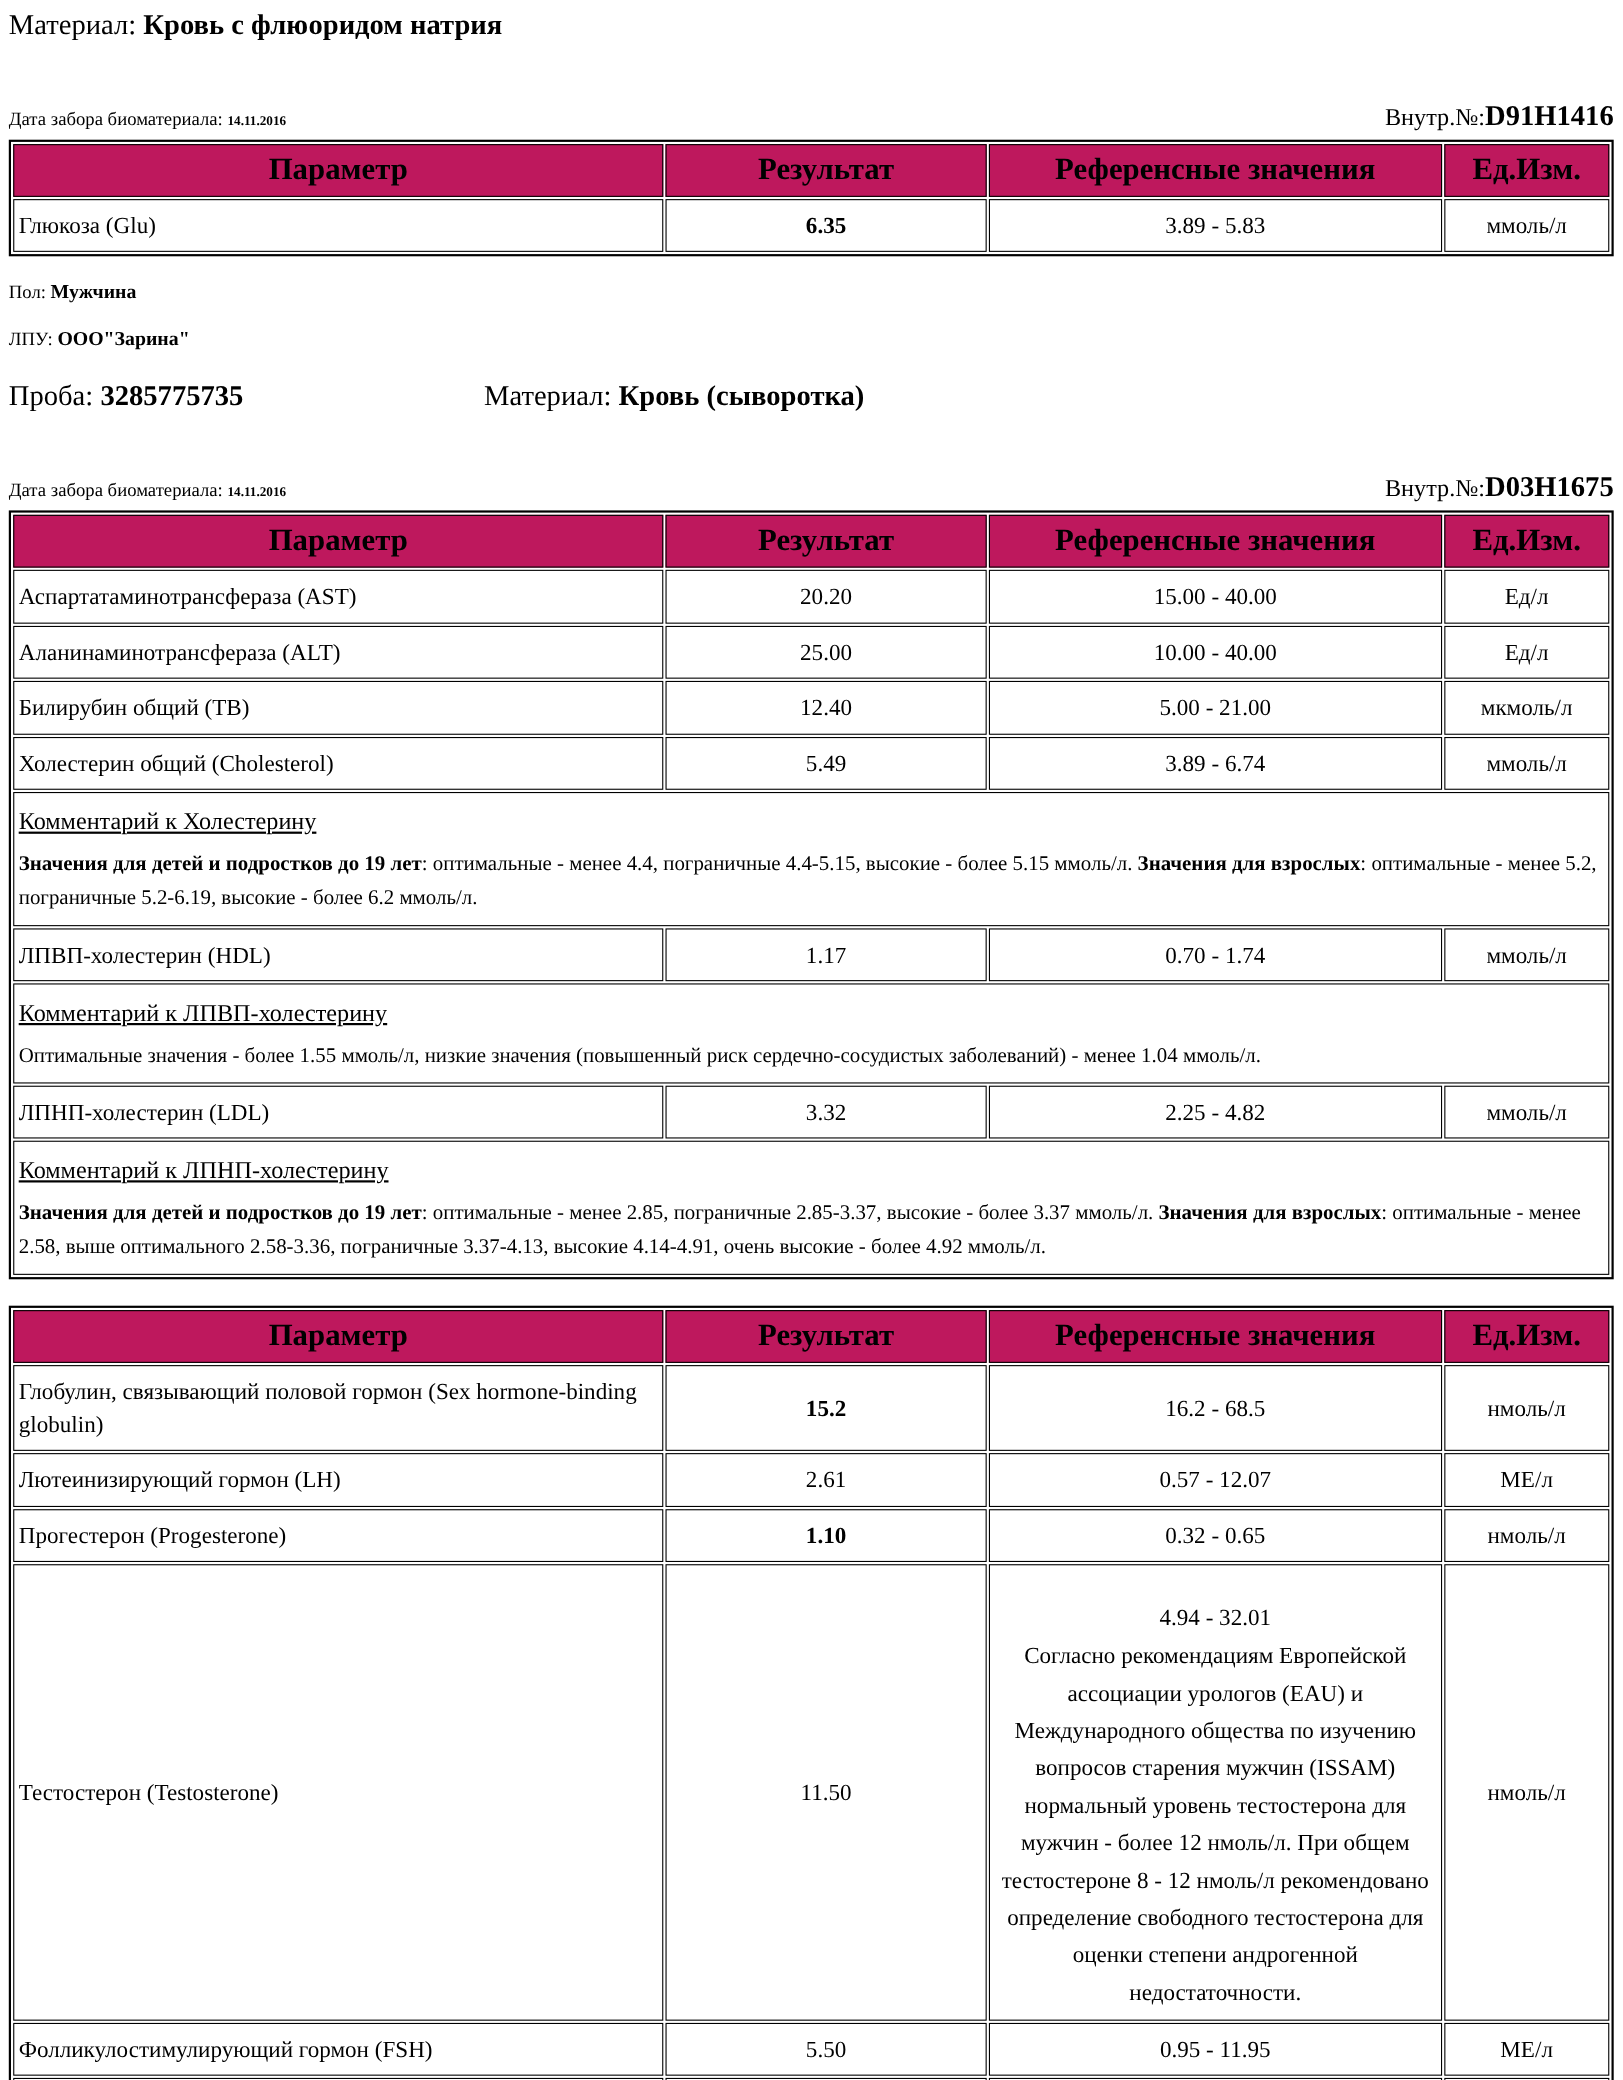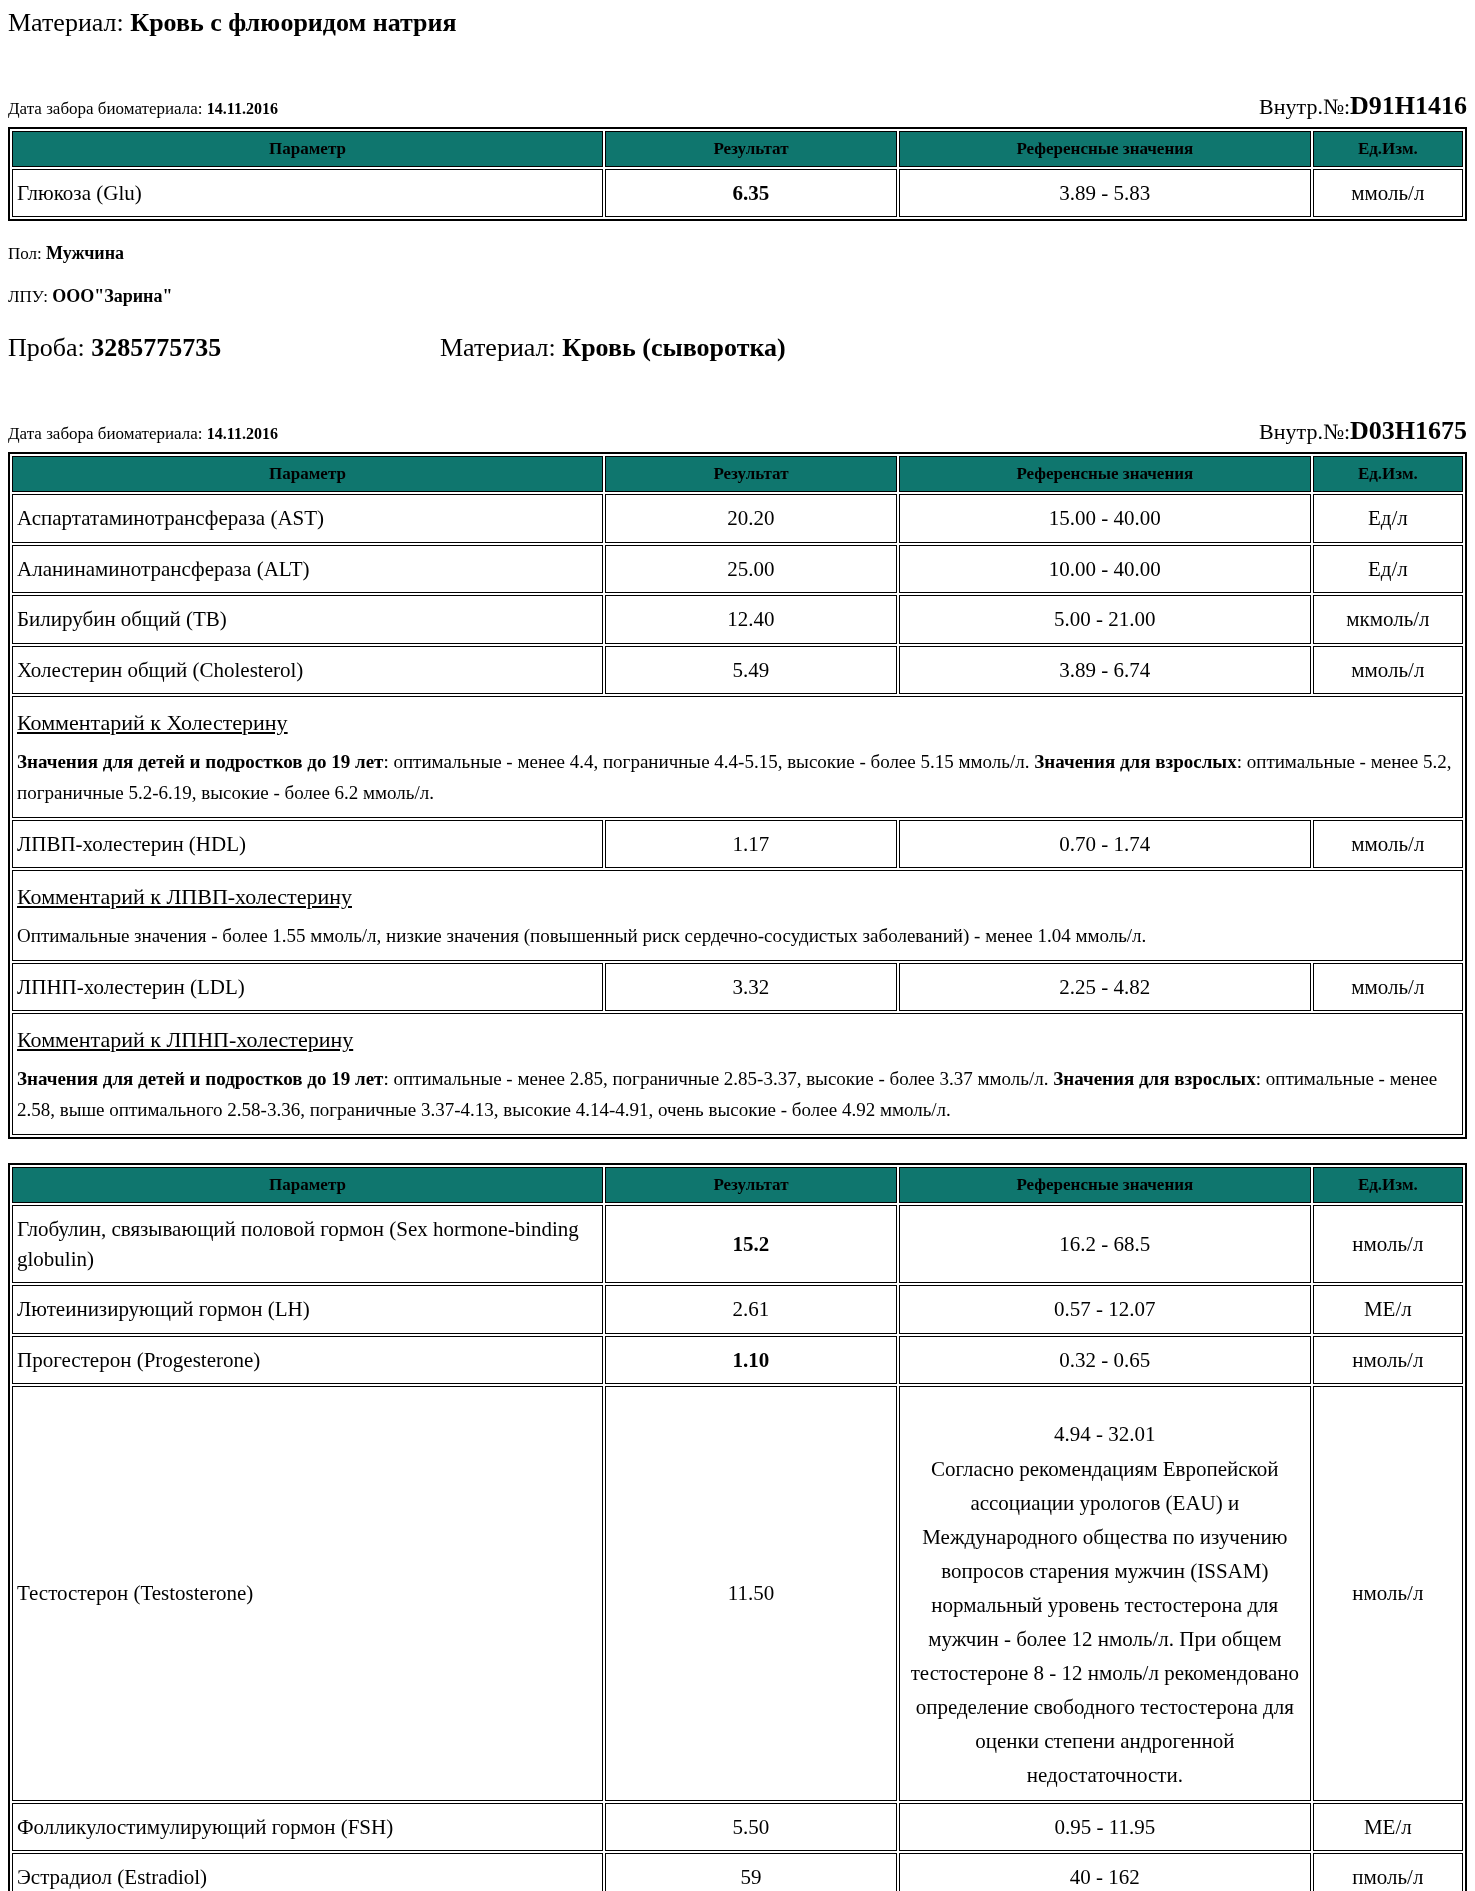--- a/index.html
+++ b/index.html
@@ -23,21 +23,21 @@
   .proba-left { width: 432px; flex: 0 0 432px; }
   .proba-line b { font-weight: bold; }
 
   .date-line {
     display: flex;
     justify-content: space-between;
     align-items: baseline;
     margin: 0 0 6px 0;
   }
   .date-left { font-size: 17px; }
-  .date-left b { font-size: 16px; }
+  .date-left b { font-size: 12px; }
   .vnutr { font-size: 22px; margin-top: 37px; }
   .vnutr b { font-size: 26px; }
 
   .patient-line { font-size: 17px; margin: 22px 0 0 0; }
   .patient-line b { font-size: 18px; }
   .patient-line + .patient-line { margin-top: 22px; }
   .patient-block { margin-bottom: 26px; }
 
   
   table.lab {
@@ -47,23 +47,23 @@
     border: 2px solid #000;
     background: #ffffff;
     table-layout: fixed;
   }
   table.lab col.c-param { width: 40.9%; }
   table.lab col.c-result { width: 20.2%; }
   table.lab col.c-ref { width: 28.5%; }
   table.lab col.c-unit { width: 10.4%; }
 
   table.lab th {
-    background: #0f766e;
+    background: #be185d;
     border: 1px solid #000;
-    font-size: 17px;
+    font-size: 28px;
     font-weight: bold;
     padding: 7px 4px;
     text-align: center;
   }
   table.lab td {
     border: 1px solid #000;
     font-size: 21px;
     line-height: 1.45;
     padding: 8px 4px;
     vertical-align: middle;

